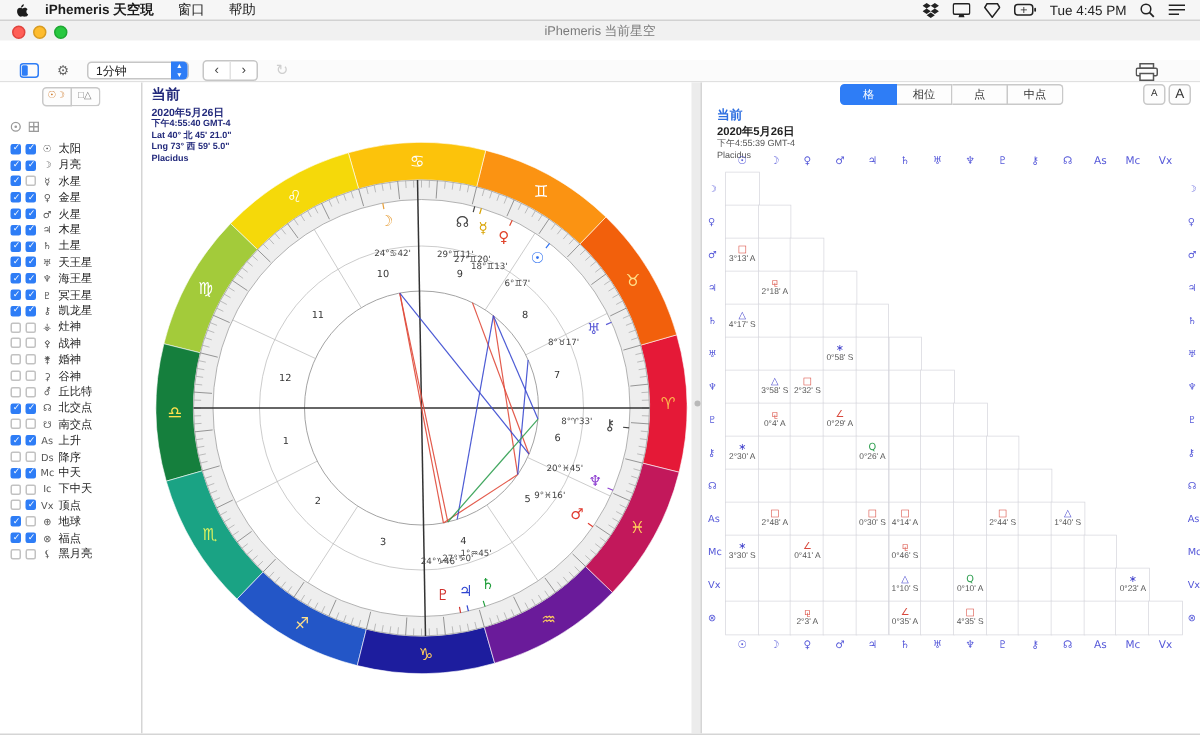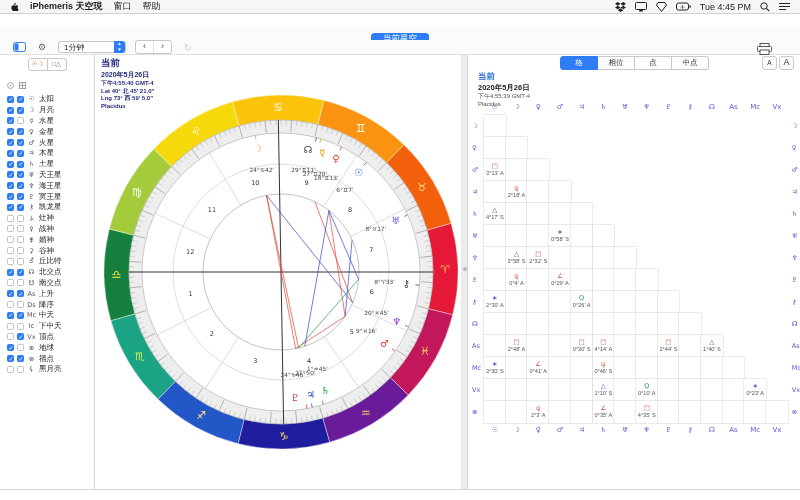--- a/index.html
+++ b/index.html
@@ -89,21 +89,21 @@
 <body>
 
 <div class="screen">
 
   <div class="menubar">
     <span>
       <svg width="9" height="11" viewBox="0 0 9 11">
           <path d="M4.5 2.6c.5-.7 1.4-.8 1.4-.8s.1.9-.5 1.5c-.6.7-1.4.7-1.4.7s-.1-.8.5-1.4zM6.7 10c-.6.3-1-.2-1.7-.2s-1.2.5-1.8.2C2 9.4 1.2 7.7 1.4 6.2 1.5 5 2.4 4.2 3.4 4.2c.6 0 1.1.4 1.6.4s1-.4 1.7-.4c.7 0 1.3.4 1.7 1-.9.6-1.1 1.9-.4 2.8.2.3.5.5.8.6-.3.7-.8 1.2-1.3 1.4z" fill="#1c1c1c"></path>
         </svg>
     </span>
-    <span style="display:flex;gap:11px;">
+    <span style="display:flex;gap:16px;">
         <span class="appname">iPhemeris 天空現</span>
         <span>窗口</span>
         <span>帮助</span>
       </span>
     <span class="mright">
       <span>
           <svg width="11" height="10" viewBox="0 0 12 11">
             <path d="M3 0L6 2 3 4 0 2zM9 0l3 2-3 2-3-2zM0 6l3-2 3 2-3 2zM6 6l3-2 3 2-3 2zM3 9l3-2 3 2-3 2z" fill="#222"></path>
           </svg>
         </span>
@@ -135,24 +135,29 @@
       <span>
           <svg width="11" height="9" viewBox="0 0 11 9">
             <line x1="0" y1="1.5" x2="11" y2="1.5" stroke="#222"></line>
             <line x1="0" y1="4.5" x2="11" y2="4.5" stroke="#222"></line>
             <line x1="0" y1="7.5" x2="7" y2="7.5" stroke="#222"></line>
           </svg>
         </span>
     </span>
   </div>
 
-
-  <div class="btnrow">
-    <button class="bluebtn">当前星空</button>
+  <div class="titlebar">
+    <div class="lights">
+      <span class="light l-red"></span>
+      <span class="light l-yel"></span>
+      <span class="light l-grn"></span>
+    </div>
+    <span>iPhemeris 当前星空</span>
   </div>
+
 
   <div class="toolbar">
     <span class="tb-ico">
       <svg width="13" height="10" viewBox="0 0 13 10">
           <rect x="0.5" y="0.5" width="12" height="9" rx="2" fill="none" stroke="#2e7df6"></rect>
           <rect x="1.5" y="1.5" width="4" height="7" rx="1" fill="#2e7df6"></rect>
         </svg>
     </span>
     <span class="tb-ico">⚙</span>
     <span class="dropdown">

